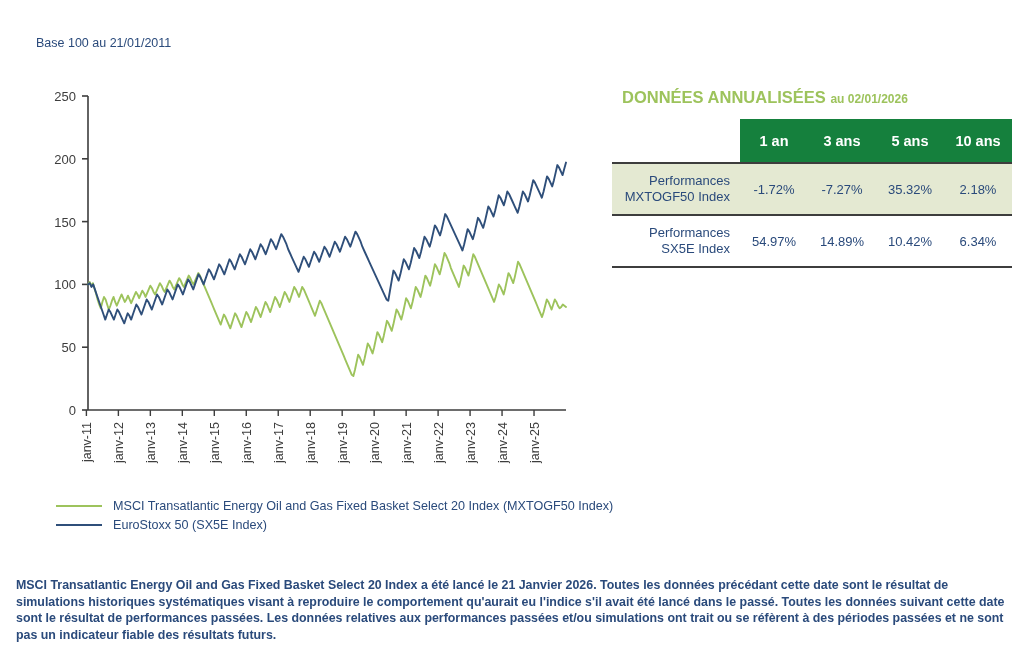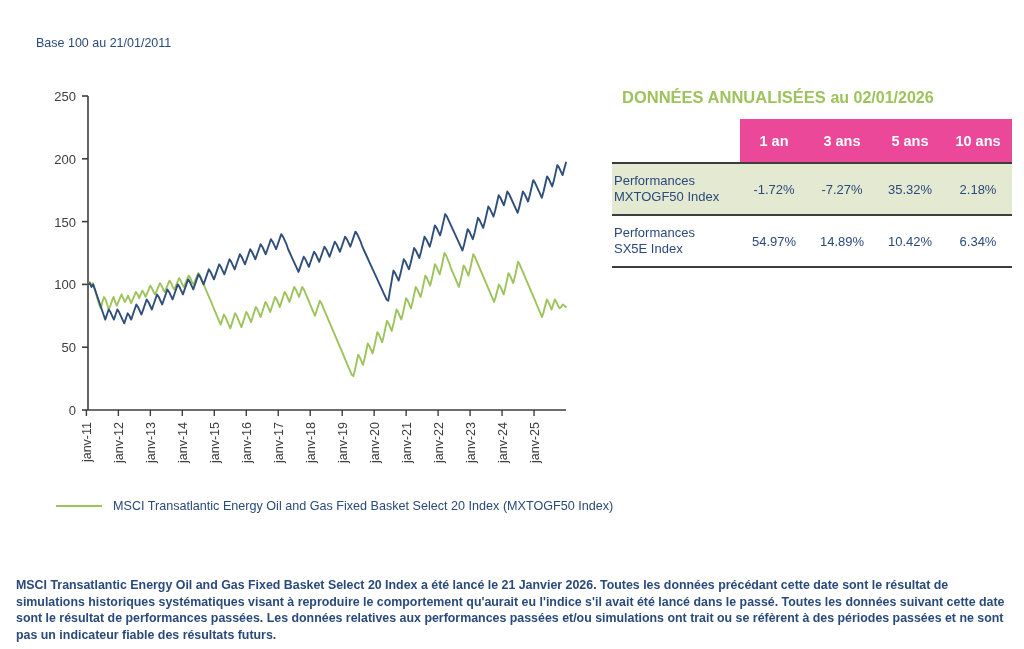--- a/index.html
+++ b/index.html
@@ -45,46 +45,46 @@
     font-size:12.4px;font-weight:bold;line-height:16.6px;color:#2a4a7b;
     text-align:left;
   }
 
   
   .panel{position:absolute;left:612px;top:88px;width:400px;}
   .panel-title{
     font-size:16.5px;font-weight:bold;color:#9DC35C;white-space:nowrap;
     margin-left:10px;margin-bottom:12px;
   }
-  .panel-title .sub{font-size:16px;}
+  .panel-title .sub{font-size:12px;}
 
   table.data{
     border-collapse:collapse;
     width:400px;
     table-layout:fixed;
     margin-left:0px;
   }
   table.data col.lbl{width:128px;}
   table.data col.val{width:68px;}
 
   table.data thead th{
-    background:#ec4899;color:#ffffff;
+    background:#15803d;color:#ffffff;
     font-size:14.5px;font-weight:bold;
     height:41px;vertical-align:middle;text-align:center;
     border:none;
   }
   table.data thead th.blank{background:transparent;}
 
   table.data td{
     font-size:13px;color:#2a4a7b;
     text-align:center;vertical-align:middle;
     height:50px;padding:0 2px;
   }
   table.data td.rowlabel{
-    text-align:left;line-height:16px;padding:0 2px;
+    text-align:right;line-height:16px;padding:0 10px;
   }
   tr.shaded td{background:#E4E9D2;}
   tr.plain td{background:#ffffff;}
 
   
   tr.rule-top td{border-top:2.5px solid #3d3d3d;}
   tr.rule-bot td{border-bottom:2.5px solid #3d3d3d;}
   .spacer-row td{height:10px;background:#ffffff;border:none;padding:0;}
 </style>
 </head>
@@ -143,20 +143,24 @@
         <polyline points="88.00,206.40 89.60,203.89 91.20,207.66 92.80,205.14 94.39,210.17 95.99,215.19 97.59,221.47 99.19,226.50 100.79,230.26 102.39,223.98 103.99,218.96 105.59,221.47 107.18,226.50 108.78,231.52 110.38,227.75 111.98,222.73 113.58,218.96 115.18,223.98 116.78,227.75 118.37,223.98 119.97,220.22 121.57,216.45 123.17,220.22 124.77,223.98 126.37,221.47 127.97,217.70 129.57,221.47 131.16,225.24 132.76,221.47 134.36,217.70 135.96,213.94 137.56,216.45 139.16,220.22 140.76,216.45 142.35,212.68 143.95,215.19 145.55,218.96 147.15,215.19 148.75,211.42 150.35,207.66 151.95,210.17 153.55,213.94 155.14,216.45 156.74,212.68 158.34,208.91 159.94,205.14 161.54,207.66 163.14,211.42 164.74,213.94 166.33,210.17 167.93,206.40 169.53,202.63 171.13,205.14 172.73,208.91 174.33,211.42 175.93,207.66 177.53,203.89 179.12,200.12 180.72,202.63 182.32,206.40 183.92,208.91 185.52,205.14 187.12,201.38 188.72,197.61 190.31,200.12 191.91,203.89 193.51,206.40 195.11,202.63 196.71,198.86 198.31,195.10 199.91,197.61 201.51,201.38 203.10,205.14 204.70,208.91 206.30,212.68 207.90,216.45 209.50,220.22 211.10,223.98 212.70,227.75 214.29,231.52 215.89,235.29 217.49,239.06 219.09,242.82 220.69,246.59 222.29,241.57 223.89,236.54 225.48,239.06 227.08,242.82 228.68,246.59 230.28,250.36 231.88,245.34 233.48,240.31 235.08,235.29 236.68,237.80 238.27,241.57 239.87,245.34 241.47,249.10 243.07,244.08 244.67,239.06 246.27,234.03 247.87,236.54 249.46,240.31 251.06,244.08 252.66,239.06 254.26,234.03 255.86,229.01 257.46,231.52 259.06,235.29 260.66,239.06 262.25,234.03 263.85,229.01 265.45,223.98 267.05,226.50 268.65,230.26 270.25,234.03 271.85,229.01 273.44,223.98 275.04,218.96 276.64,221.47 278.24,225.24 279.84,229.01 281.44,223.98 283.04,218.96 284.64,213.94 286.23,216.45 287.83,220.22 289.43,223.98 291.03,218.96 292.63,213.94 294.23,208.91 295.83,211.42 297.42,215.19 299.02,218.96 300.62,213.94 302.22,208.91 303.82,211.42 305.42,215.19 307.02,218.96 308.62,222.73 310.21,226.50 311.81,230.26 313.41,234.03 315.01,237.80 316.61,232.78 318.21,227.75 319.81,222.73 321.40,225.24 323.00,229.01 324.60,232.78 326.20,236.54 327.80,240.31 329.40,244.08 331.00,247.85 332.60,251.62 334.19,255.38 335.79,259.15 337.39,262.92 338.99,266.69 340.59,270.46 342.19,274.22 343.79,277.99 345.38,281.76 346.98,285.53 348.58,289.30 350.18,293.06 351.78,296.83 353.38,298.09 354.98,291.81 356.58,284.27 358.17,276.74 359.77,279.25 361.37,283.02 362.97,286.78 364.57,280.50 366.17,272.97 367.77,265.43 369.36,267.94 370.96,271.71 372.56,275.48 374.16,269.20 375.76,261.66 377.36,254.13 378.96,256.64 380.56,260.41 382.15,264.18 383.75,257.90 385.35,250.36 386.95,242.82 388.55,245.34 390.15,249.10 391.75,252.87 393.34,246.59 394.94,239.06 396.54,231.52 398.14,234.03 399.74,237.80 401.34,241.57 402.94,235.29 404.54,227.75 406.13,220.22 407.73,222.73 409.33,226.50 410.93,230.26 412.53,223.98 414.13,216.45 415.73,208.91 417.32,211.42 418.92,215.19 420.52,218.96 422.12,212.68 423.72,205.14 425.32,197.61 426.92,200.12 428.52,203.89 430.11,207.66 431.71,201.38 433.31,193.84 434.91,186.30 436.51,188.82 438.11,192.58 439.71,196.35 441.30,190.07 442.90,182.54 444.50,175.00 446.10,177.51 447.70,181.28 449.30,185.05 450.90,190.07 452.49,193.84 454.09,197.61 455.69,201.38 457.29,205.14 458.89,208.91 460.49,202.63 462.09,195.10 463.69,187.56 465.28,190.07 466.88,193.84 468.48,197.61 470.08,191.33 471.68,183.79 473.28,176.26 474.88,178.77 476.47,182.54 478.07,186.30 479.67,190.07 481.27,193.84 482.87,197.61 484.47,201.38 486.07,205.14 487.67,208.91 489.26,212.68 490.86,216.45 492.46,220.22 494.06,223.98 495.66,218.96 497.26,212.68 498.86,206.40 500.45,208.91 502.05,212.68 503.65,216.45 505.25,210.17 506.85,202.63 508.45,195.10 510.05,197.61 511.65,201.38 513.24,205.14 514.84,198.86 516.44,191.33 518.04,183.79 519.64,186.30 521.24,190.07 522.84,193.84 524.43,197.61 526.03,201.38 527.63,205.14 529.23,208.91 530.83,212.68 532.43,216.45 534.03,220.22 535.63,223.98 537.22,227.75 538.82,231.52 540.42,235.29 542.02,239.06 543.62,234.03 545.22,227.75 546.82,221.47 548.41,223.98 550.01,227.75 551.61,231.52 553.21,226.50 554.81,221.47 556.41,223.98 558.01,227.75 559.61,230.26 561.20,229.01 562.80,226.50 564.40,227.75 566.00,229.01" fill="none" stroke="#9DC35C" stroke-width="1.9" stroke-linejoin="round" stroke-linecap="round"></polyline>
         <polyline points="88.00,206.40 89.73,205.14 91.45,208.91 93.18,206.40 94.90,211.42 96.63,216.45 98.35,221.47 100.08,226.50 101.81,231.52 103.53,236.54 105.26,241.57 106.98,236.54 108.71,231.52 110.43,234.03 112.16,237.80 113.88,241.57 115.61,236.54 117.34,231.52 119.06,234.03 120.79,237.80 122.51,241.57 124.24,245.34 125.96,240.31 127.69,235.29 129.42,237.80 131.14,241.57 132.87,236.54 134.59,231.52 136.32,226.50 138.04,229.01 139.77,232.78 141.49,236.54 143.22,231.52 144.95,226.50 146.67,221.47 148.40,223.98 150.12,227.75 151.85,231.52 153.57,226.50 155.30,221.47 157.03,216.45 158.75,218.96 160.48,222.73 162.20,226.50 163.93,221.47 165.65,216.45 167.38,211.42 169.10,213.94 170.83,217.70 172.56,221.47 174.28,216.45 176.01,211.42 177.73,206.40 179.46,208.91 181.18,212.68 182.91,216.45 184.64,211.42 186.36,206.40 188.09,201.38 189.81,203.89 191.54,207.66 193.26,211.42 194.99,206.40 196.71,201.38 198.44,196.35 200.17,198.86 201.89,202.63 203.62,206.40 205.34,201.38 207.07,196.35 208.79,191.33 210.52,193.84 212.25,197.61 213.97,201.38 215.70,196.35 217.42,191.33 219.15,186.30 220.87,188.82 222.60,192.58 224.32,196.35 226.05,191.33 227.78,186.30 229.50,181.28 231.23,183.79 232.95,187.56 234.68,191.33 236.40,186.30 238.13,181.28 239.86,176.26 241.58,178.77 243.31,182.54 245.03,186.30 246.76,181.28 248.48,176.26 250.21,171.23 251.94,173.74 253.66,177.51 255.39,181.28 257.11,176.26 258.84,171.23 260.56,166.21 262.29,168.72 264.01,172.49 265.74,176.26 267.47,171.23 269.19,166.21 270.92,161.18 272.64,163.70 274.37,167.46 276.09,171.23 277.82,166.21 279.55,161.18 281.27,156.16 283.00,158.67 284.72,162.44 286.45,166.21 288.17,171.23 289.90,175.00 291.62,178.77 293.35,182.54 295.08,186.30 296.80,190.07 298.53,193.84 300.25,188.82 301.98,183.79 303.70,178.77 305.43,181.28 307.16,185.05 308.88,188.82 310.61,183.79 312.33,178.77 314.06,173.74 315.78,176.26 317.51,180.02 319.23,183.79 320.96,178.77 322.69,173.74 324.41,168.72 326.14,171.23 327.86,175.00 329.59,178.77 331.31,173.74 333.04,168.72 334.77,163.70 336.49,166.21 338.22,169.98 339.94,173.74 341.67,168.72 343.39,163.70 345.12,158.67 346.84,161.18 348.57,164.95 350.30,168.72 352.02,163.70 353.75,158.67 355.47,153.65 357.20,156.16 358.92,159.93 360.65,163.70 362.38,168.72 364.10,172.49 365.83,176.26 367.55,180.02 369.28,183.79 371.00,187.56 372.73,191.33 374.45,195.10 376.18,198.86 377.91,202.63 379.63,206.40 381.36,210.17 383.08,213.94 384.81,217.70 386.53,221.47 388.26,222.73 389.99,212.68 391.71,202.63 393.44,192.58 395.16,195.10 396.89,198.86 398.61,202.63 400.34,196.35 402.06,188.82 403.79,181.28 405.52,183.79 407.24,187.56 408.97,191.33 410.69,185.05 412.42,177.51 414.14,169.98 415.87,172.49 417.60,176.26 419.32,180.02 421.05,173.74 422.77,166.21 424.50,158.67 426.22,161.18 427.95,164.95 429.68,168.72 431.40,162.44 433.13,154.90 434.85,147.37 436.58,149.88 438.30,153.65 440.03,157.42 441.75,151.14 443.48,143.60 445.21,136.06 446.93,138.58 448.66,142.34 450.38,146.11 452.11,149.88 453.83,153.65 455.56,157.42 457.29,161.18 459.01,164.95 460.74,168.72 462.46,172.49 464.19,166.21 465.91,158.67 467.64,151.14 469.36,153.65 471.09,157.42 472.82,161.18 474.54,154.90 476.27,147.37 477.99,139.83 479.72,142.34 481.44,146.11 483.17,149.88 484.90,143.60 486.62,136.06 488.35,128.53 490.07,131.04 491.80,134.81 493.52,138.58 495.25,132.30 496.97,124.76 498.70,117.22 500.43,119.74 502.15,123.50 503.88,127.27 505.60,120.99 507.33,113.46 509.05,115.97 510.78,119.74 512.51,123.50 514.23,127.27 515.96,131.04 517.68,134.81 519.41,128.53 521.13,120.99 522.86,113.46 524.58,115.97 526.31,119.74 528.04,123.50 529.76,117.22 531.49,109.69 533.21,102.15 534.94,104.66 536.66,108.43 538.39,112.20 540.12,115.97 541.84,119.74 543.57,113.46 545.29,105.92 547.02,98.38 548.74,100.90 550.47,104.66 552.19,108.43 553.92,102.15 555.65,94.62 557.37,87.08 559.10,89.59 560.82,93.36 562.55,97.13 564.27,90.85 566.00,84.57" fill="none" stroke="#2F4F7A" stroke-width="1.9" stroke-linejoin="round" stroke-linecap="round"></polyline>
       </svg>
   </div>
 
   <div class="legend">
     <div class="legend-row green">
       <span class="legend-swatch"></span>
       <span class="legend-label">MSCI Transatlantic Energy Oil and Gas Fixed Basket Select 20 Index (MXTOGF50 Index)</span>
     </div>
+    <div class="legend-row navy">
+      <span class="legend-swatch"></span>
+      <span class="legend-label">EuroStoxx 50 (SX5E Index)</span>
+    </div>
   </div>
 
   <div class="panel">
     <div class="panel-title">
       <span>DONNÉES ANNUALISÉES</span>
       <span class="sub">au 02/01/2026</span>
     </div>
 
     <table class="data">
       <colgroup>

